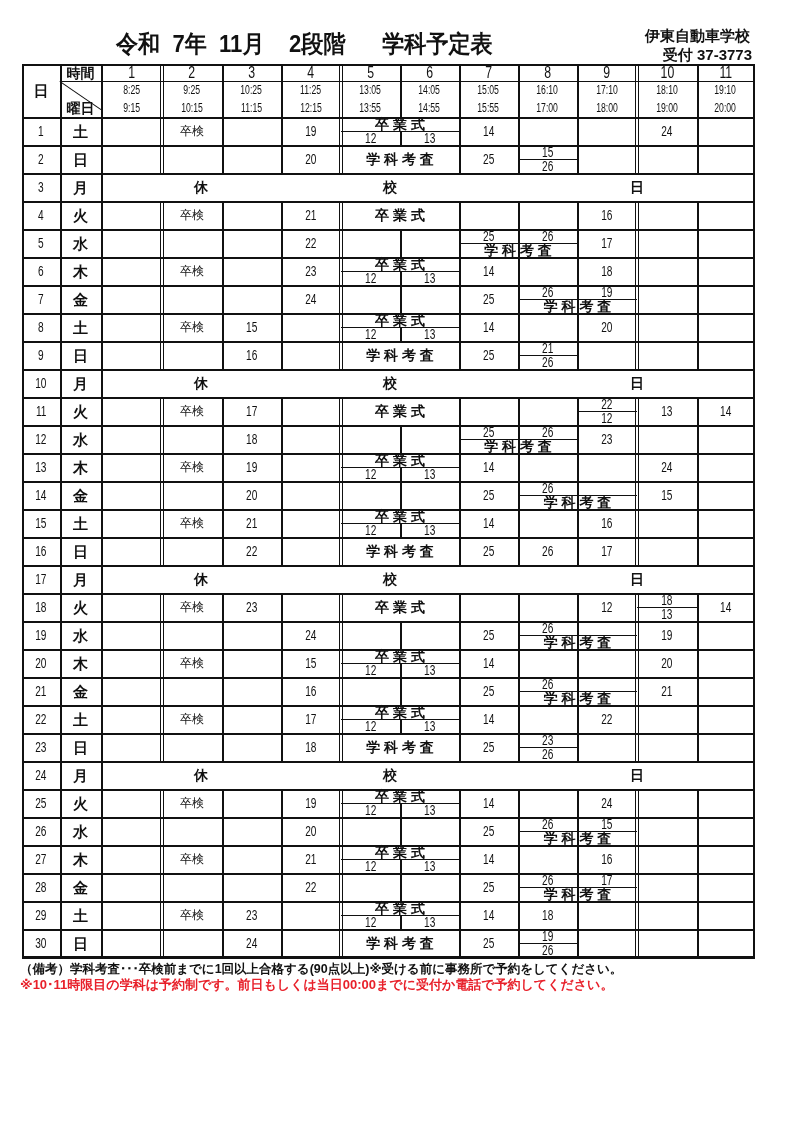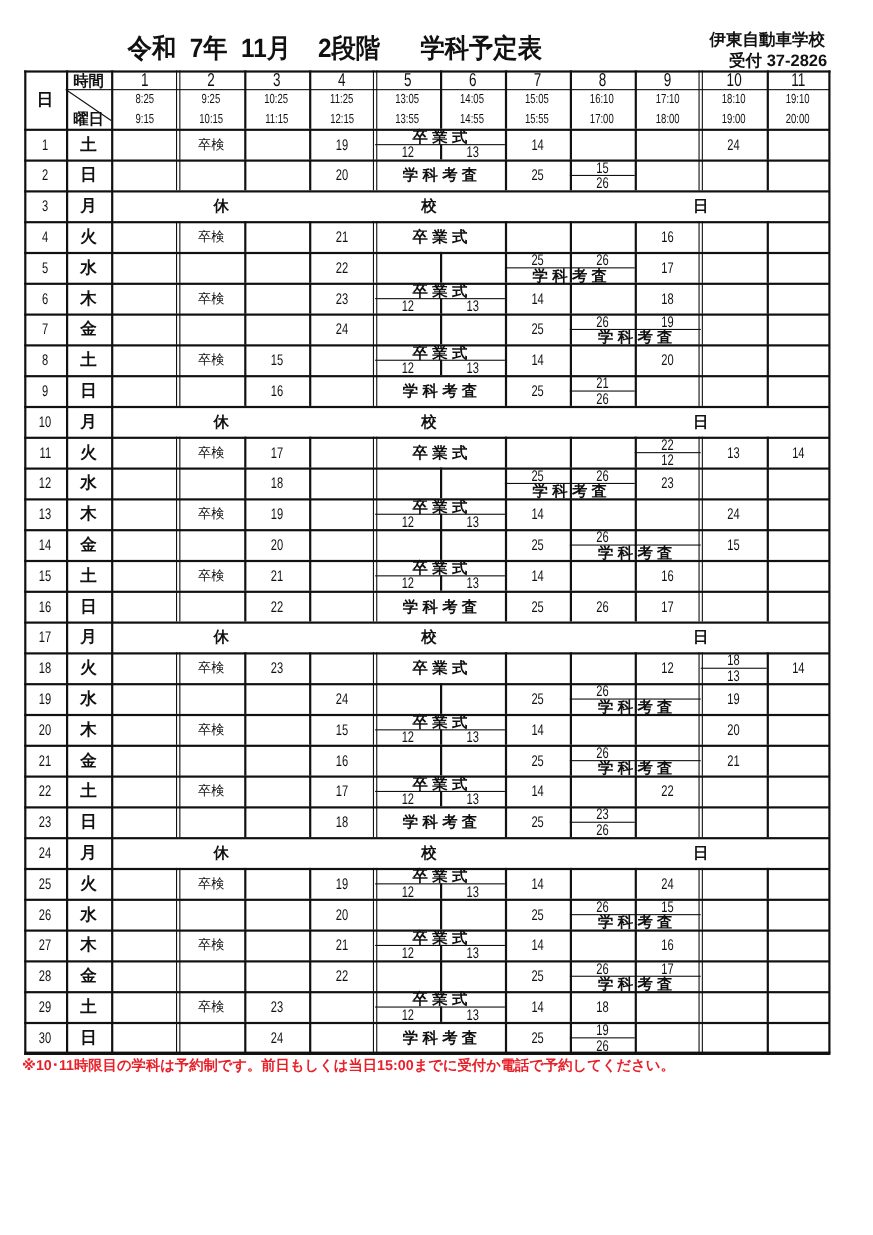--- a/index.html
+++ b/index.html
@@ -22,21 +22,21 @@
   .notes { position: absolute; left: 20px; top: 961px; font-size: 12.5px; font-weight: bold; line-height: 16px; }
   .notes .row { white-space: nowrap; }
   .notes .ind { padding-left: 52px; }
   .notes .red { color: #e8202a; font-size: 13px; }
 </style>
 </head>
 <body>
 
 <div class="title">令和  7年  11月    2段階      学科予定表</div>
 <div class="school">伊東自動車学校</div>
-<div class="phone">受付  37-2826</div>
+<div class="phone">受付  37-3773</div>
 
 <div class="grid" id="grid">
     <div class="hl" style="left: 22px; top: 64px; width: 2px; height: 893px;"></div>
     <div class="hl" style="left: 753px; top: 64px; width: 2.2px; height: 893px;"></div>
     <div class="hl" style="left: 22px; top: 64px; width: 733px; height: 2px;"></div>
     <div class="hl" style="left: 22px; top: 956px; width: 733px; height: 2.5px;"></div>
     <div class="c kanji" style="left: 22px; top: 64px; width: 38px; height: 53px;">
       <span class="kanji">日</span>
     </div>
     <div class="hl" style="left: 60px; top: 64px; width: 1.5px; height: 893px;"></div>
@@ -1226,14 +1226,15 @@
     <div class="hl" style="left: 518px; top: 943px; width: 59px; height: 1.2px;"></div>
     <div class="c num" style="left: 518px; top: 929px; width: 59px; height: 14px;">
       <span class="num">19</span>
     </div>
     <div class="c num" style="left: 518px; top: 943px; width: 59px; height: 14px;">
       <span class="num">26</span>
     </div>
   </div>
 
 <div class="notes">
-  <div class="row red">※10･11時限目の学科は予約制です。前日もしくは当日15:00までに受付か電話で予約してください。</div>
+  <div class="row"><span>（備考）</span><span>学科考査･･･卒検前までに1回以上合格する(90点以上)※受ける前に事務所で予約をしてください。</span></div>
+  <div class="row red">※10･11時限目の学科は予約制です。前日もしくは当日00:00までに受付か電話で予約してください。</div>
 </div>
 
 </body></html>

